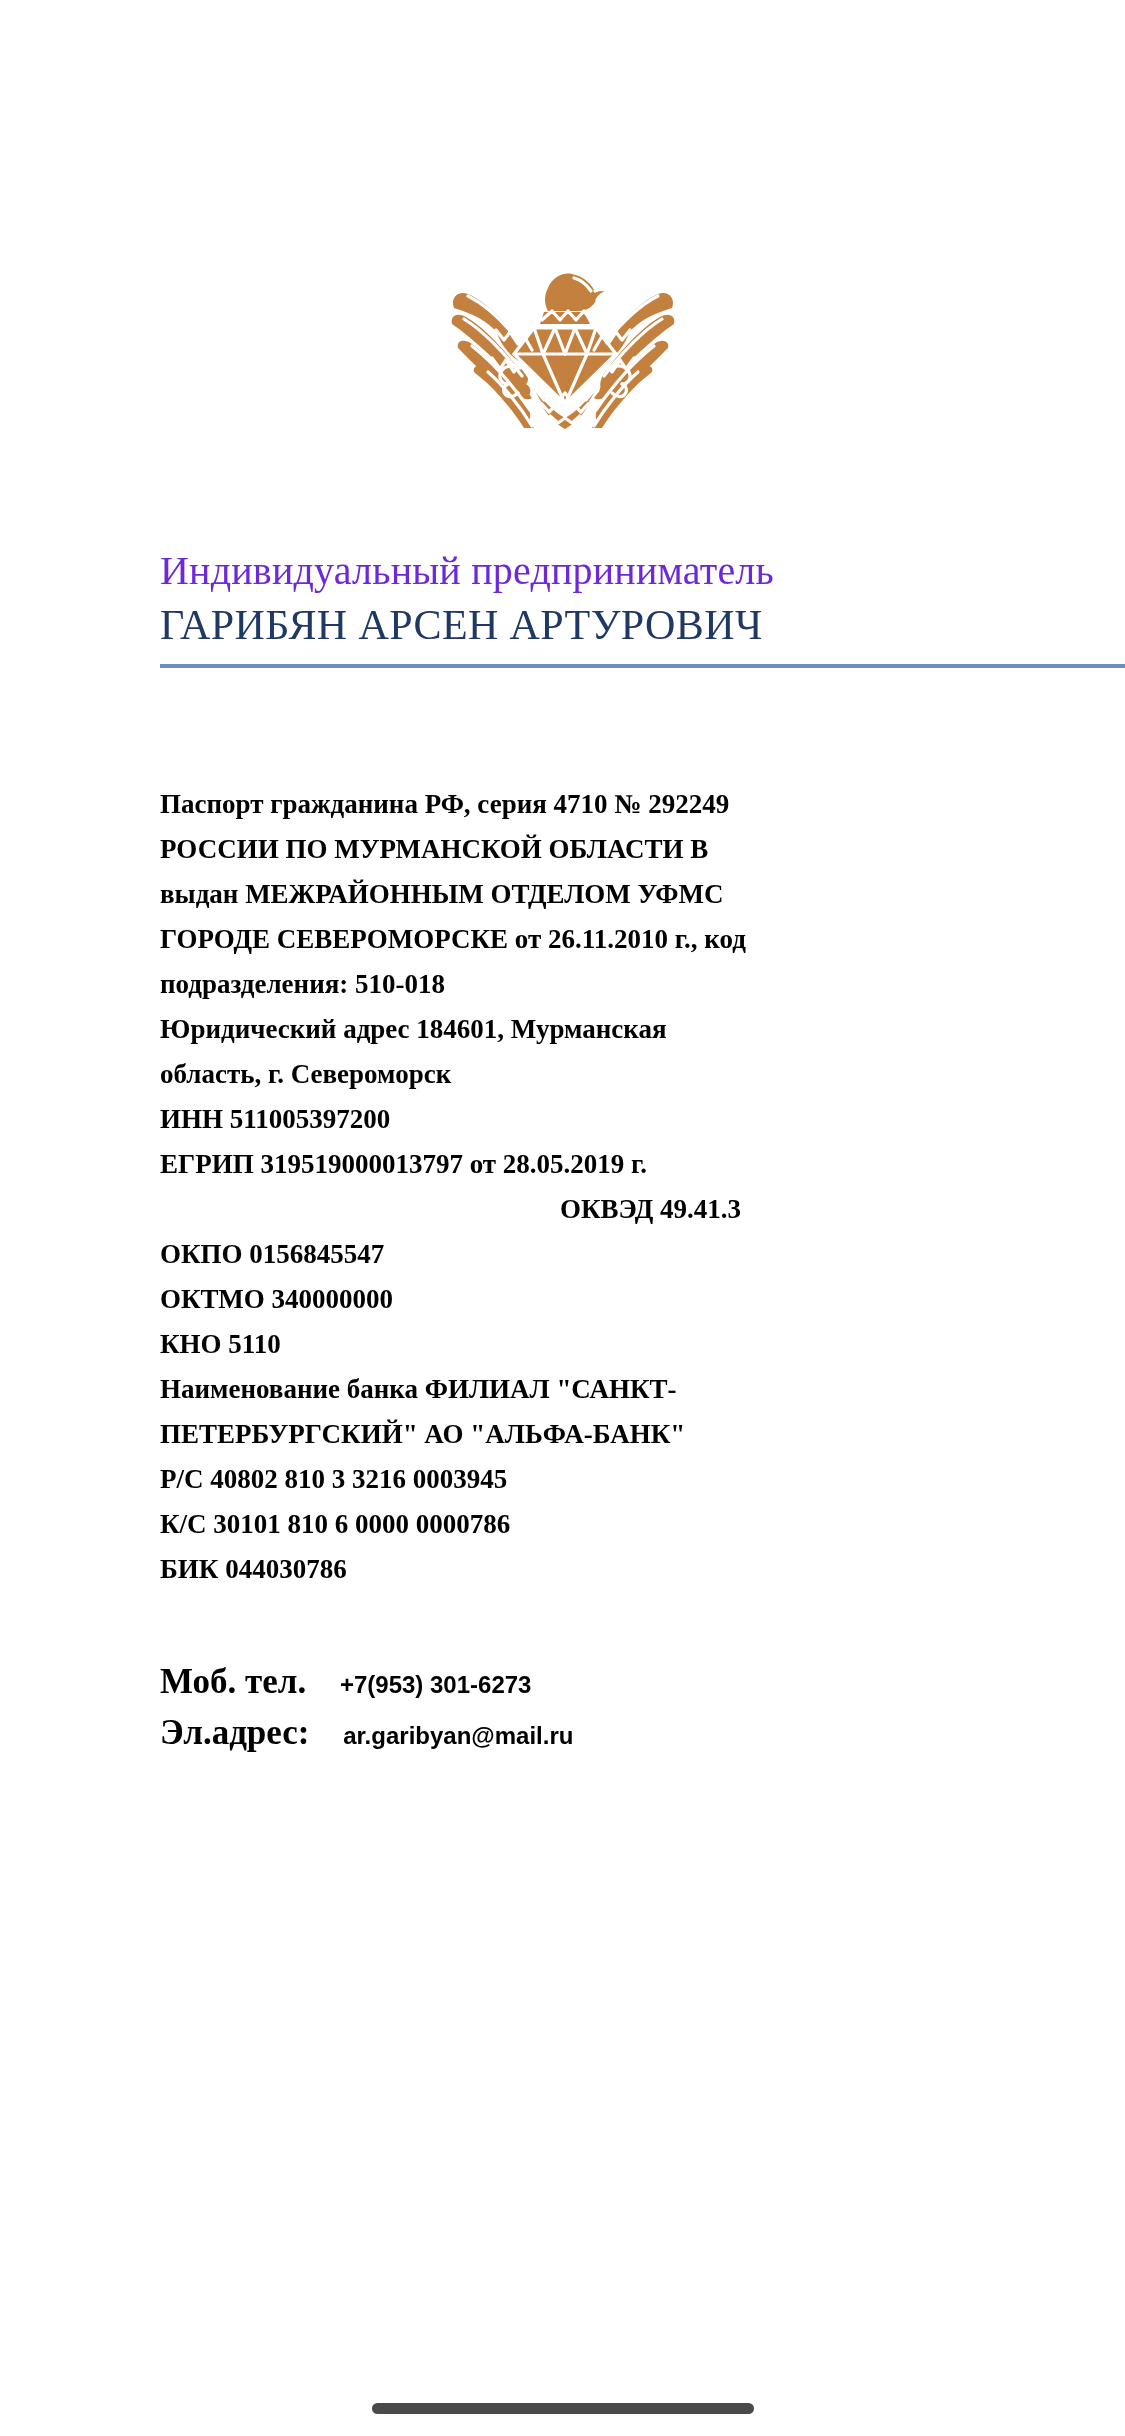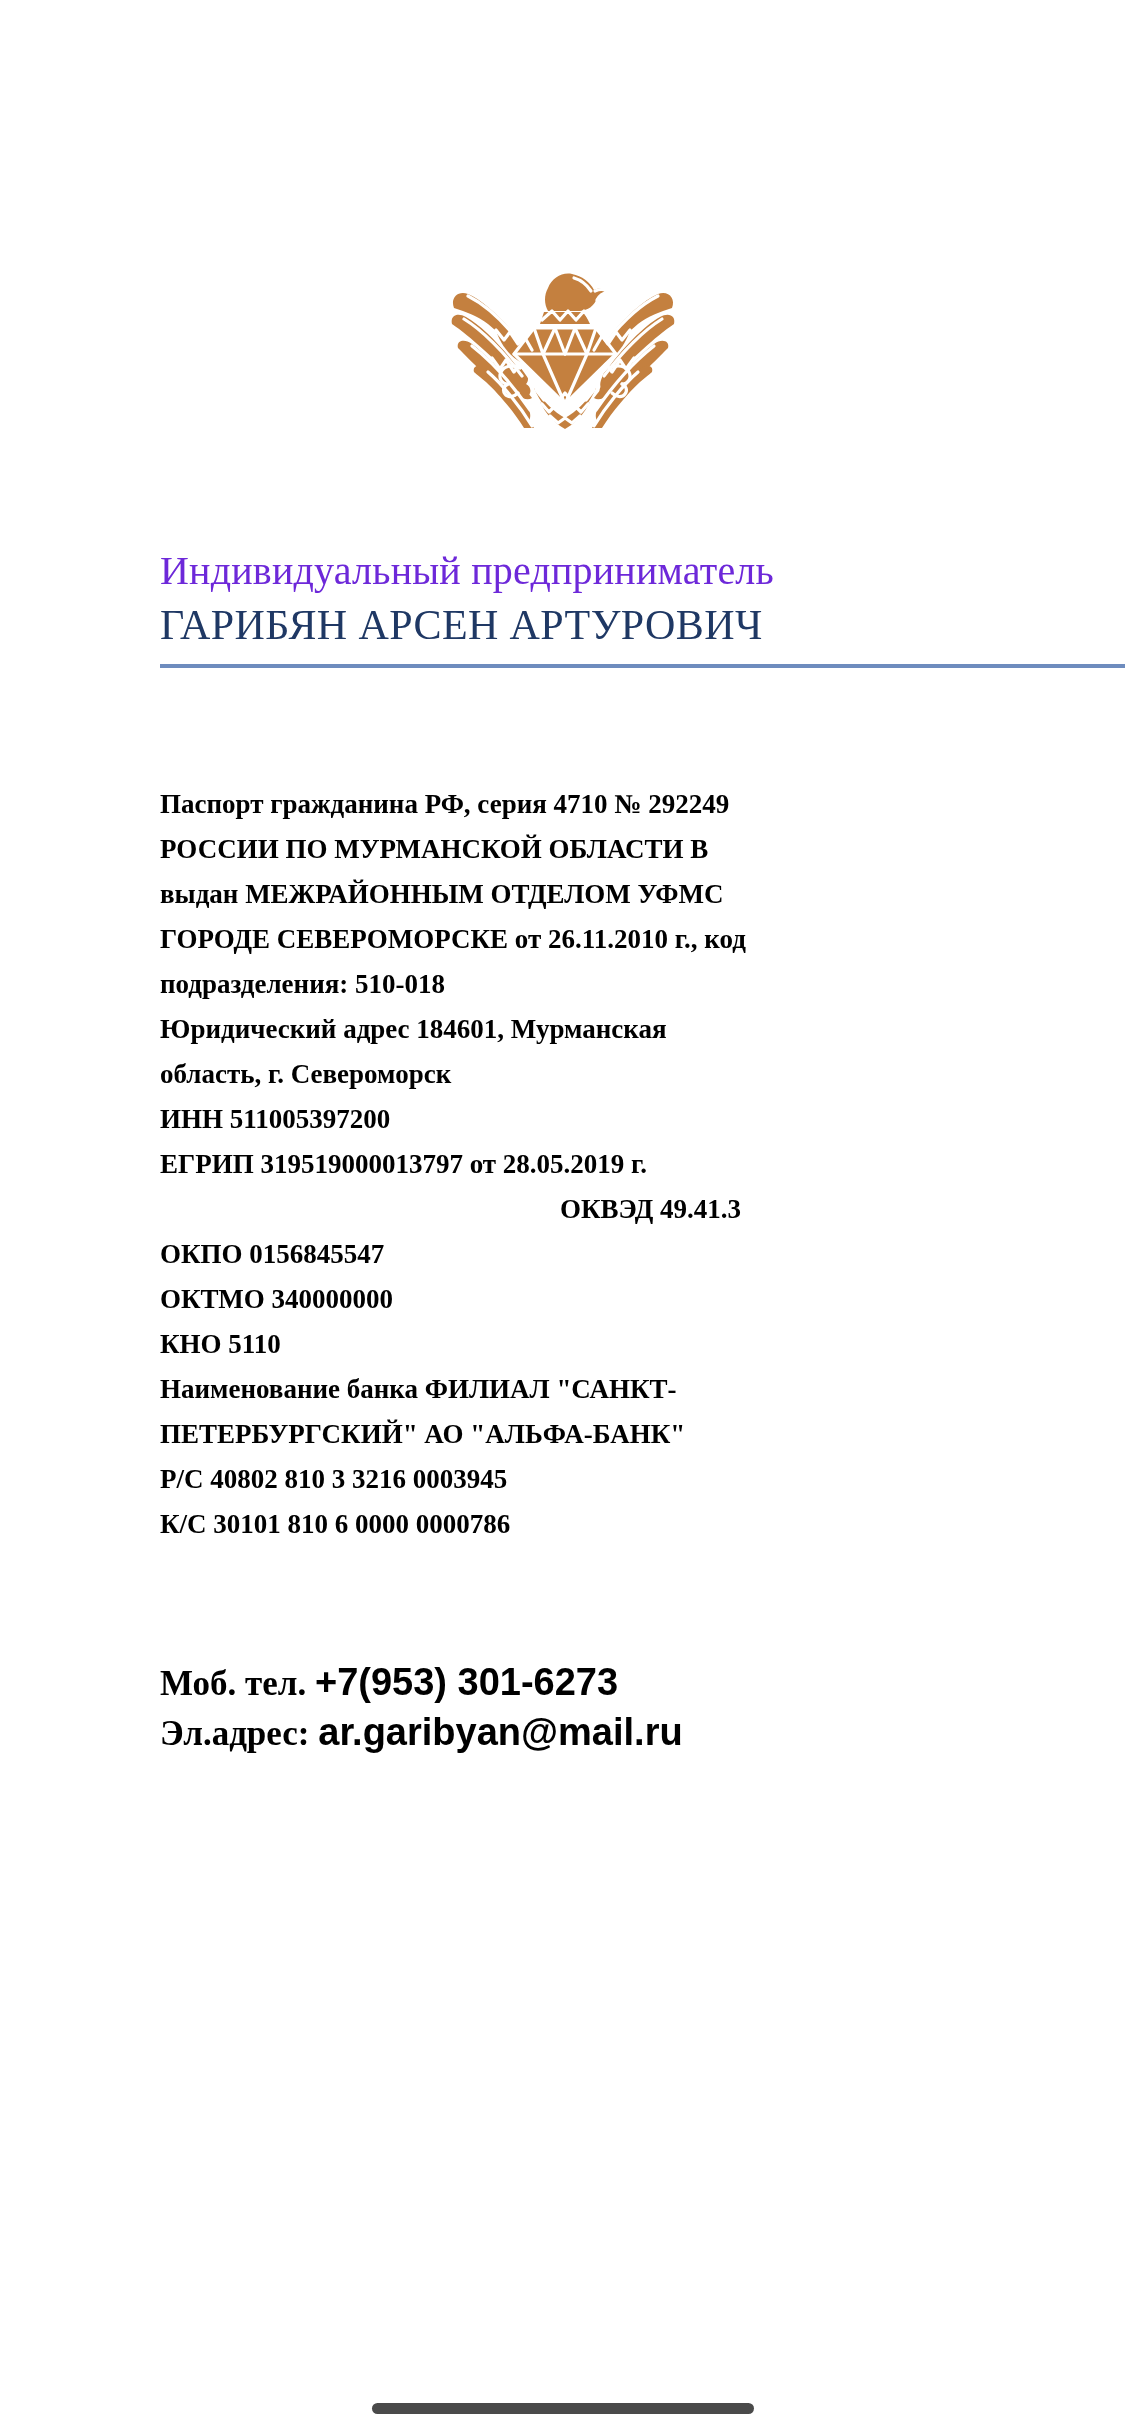--- a/index.html
+++ b/index.html
@@ -87,21 +87,22 @@
   .c-line {
     font-size:35px;
     line-height:48px;
     font-weight:bold;
     color:#000000;
     white-space:pre;
   }
   .c-value {
     font-family:"Liberation Sans", "DejaVu Sans", sans-serif;
     font-weight:bold;
-    font-size:38px;
+    font-size:24px;
+    margin-left:25px;
   }
 
   
   .home-indicator {
     position:absolute;
     left:50%;
     transform:translateX(-50%);
     bottom:22px;
     width:382px;
     height:11px;
@@ -220,20 +221,21 @@
   <div class="d-line">ИНН 511005397200</div>
   <div class="d-line">ЕГРИП 319519000013797 от 28.05.2019 г.</div>
   <div class="d-line indent">ОКВЭД 49.41.3</div>
   <div class="d-line">ОКПО 0156845547</div>
   <div class="d-line">ОКТМО 340000000</div>
   <div class="d-line">КНО 5110</div>
   <div class="d-line">Наименование банка ФИЛИАЛ "САНКТ-</div>
   <div class="d-line">ПЕТЕРБУРГСКИЙ" АО "АЛЬФА-БАНК"</div>
   <div class="d-line">Р/С 40802 810 3 3216 0003945</div>
   <div class="d-line">К/С 30101 810 6 0000 0000786</div>
+  <div class="d-line">БИК 044030786</div>
 </div>
 
 <div class="contacts">
   <div class="c-line"><span>Моб. тел. </span><span class="c-value">+7(953) 301-6273</span></div>
   <div class="c-line"><span>Эл.адрес: </span><span class="c-value">ar.garibyan@mail.ru</span></div>
 </div>
 
 <div class="home-indicator"></div>
 
 </body></html>

